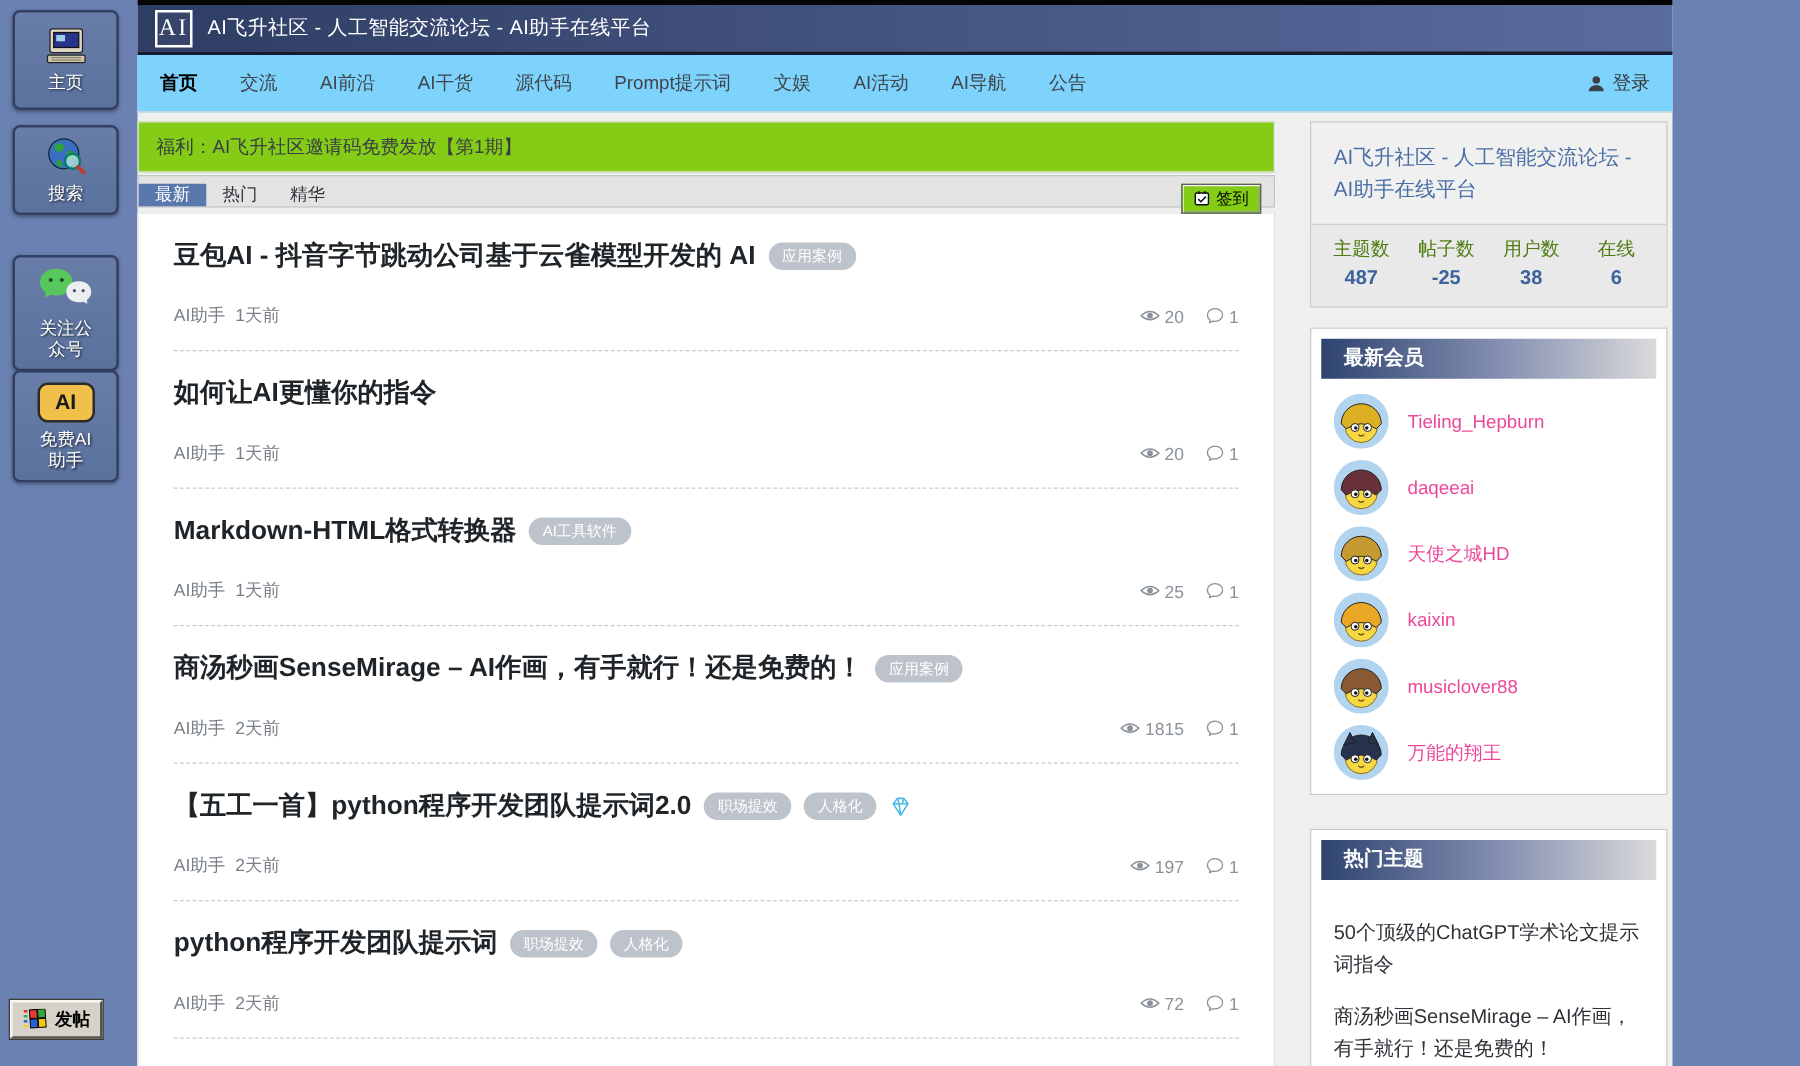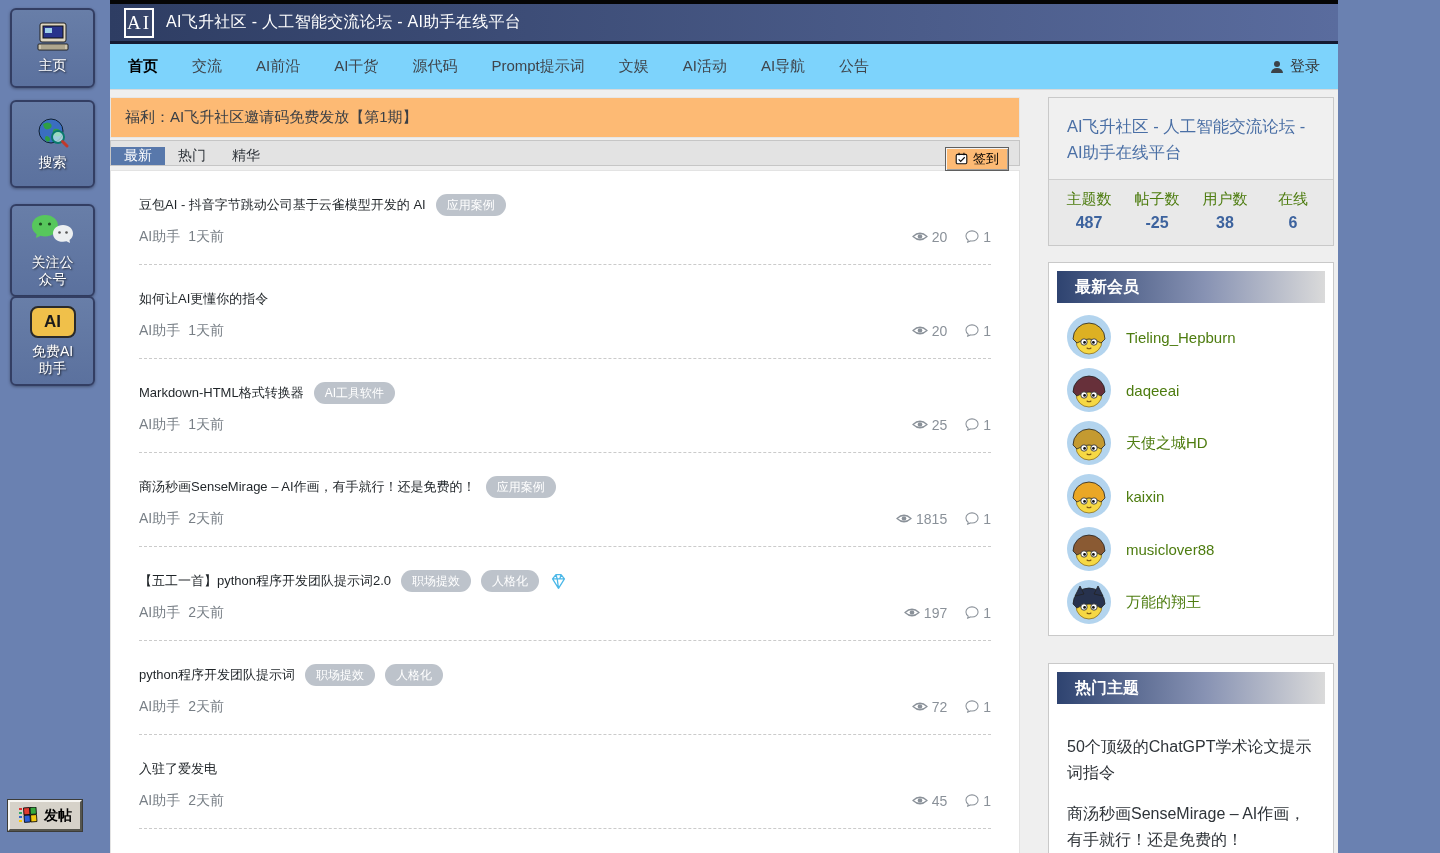--- a/index.html
+++ b/index.html
@@ -31,57 +31,57 @@
 
   .nav { height:46px; background:#7dd3fc; border-bottom:1px solid #d9d9d9; display:flex; align-items:center; padding:0 18px; gap:34px; }
   .nav-item { font-size:15px; color:#3f454c; cursor:pointer; white-space:nowrap; }
   .nav-item.active { color:#000; font-weight:700; }
   .login { margin-left:auto; display:flex; align-items:center; gap:6px; color:#333; font-size:15px; cursor:pointer; }
 
   .content { position:relative; height:763px; }
   .col-left { position:absolute; left:0; top:7px; width:910px; }
   .col-right { position:absolute; left:938px; top:7px; width:286px; }
 
-  .notice { background:#fdba74; border:1px solid #e6e6e6; height:41px; display:flex; align-items:center; padding:0 14px;
+  .notice { background:#84cc16; border:1px solid #e6e6e6; height:41px; display:flex; align-items:center; padding:0 14px;
     font-size:15px; color:#3a3f45; }
 
   .tabbar { margin-top:2px; height:26px; background:#e3e3e3; border:1px solid #c6c6c6; display:flex; align-items:flex-end; }
   .tab { display:flex; align-items:center; padding:0 13px; font-size:14px; color:#2f343a; cursor:pointer; }
   .tab.active { background:var(--accent,#5878ab); color:#fff; }
   .checkin { margin:12px 10px 1px auto; align-self:center; display:flex; align-items:center; gap:5px; padding:2px 9px;
-    background:#fdba74; border:1px solid #5f5f5f; box-shadow:inset 1px 1px 0 #f4f4f4, inset -1px -1px 0 #9d9d9d;
+    background:#84cc16; border:1px solid #5f5f5f; box-shadow:inset 1px 1px 0 #f4f4f4, inset -1px -1px 0 #9d9d9d;
     font-size:13px; color:#000; cursor:pointer; }
 
   .listcard { margin-top:4px; background:#fff; border:1px solid #e3e3e3; padding:0 28px; height:690px; overflow:hidden; }
   .post { padding:23px 0 19px; }
   .post + .post { border-top:1px dashed #cbcbcb; }
   .title-row { display:flex; align-items:center; gap:10px; line-height:22px; }
-  .ptitle { font-size:13px; font-weight:400; color:#1f2428; text-decoration:none; cursor:pointer; }
+  .ptitle { font-size:21px; font-weight:700; color:#1f2428; text-decoration:none; cursor:pointer; }
   .tag { background:var(--tagbg,#bdc3cb); color:#fff; font-size:12px; line-height:12px; padding:5px 11px; border-radius:11px;
     cursor:pointer; white-space:nowrap; }
-  .meta { margin-top:12px; height:17px; display:flex; align-items:center; gap:8px; font-size:14px; color:#787f86; }
+  .meta { margin-top:28px; height:17px; display:flex; align-items:center; gap:8px; font-size:14px; color:#787f86; }
   .meta .flex { flex:1; }
   .stat { display:flex; align-items:center; gap:4px; color:#8a9199; }
   .stat i { font-style:normal; font-size:14px; }
   .stat + .stat { margin-left:10px; }
 
   
   .panel { border:1px solid #c9c9c9; background:#fff; }
   .panel-about { background:#f0f0f0; }
   .about-title { padding:15px 18px 13px; font-size:16.5px; line-height:1.6; color:var(--linkblue,#4a6fa5); }
   .stats { display:flex; border-top:1px solid #cfcfcf; background:#e9e9e9; padding:10px 6px 13px; }
   .stat-col { flex:1; text-align:center; }
   .stat-label { font-size:15px; color:#4d7c0f; }
   .stat-value { margin-top:5px; font-size:16px; font-weight:700; color:var(--statblue,#3d639e); }
 
   .panel-members { margin-top:16px; padding-bottom:6px; }
   .sec-header { margin:8px; height:32px; line-height:32px; padding-left:18px; color:#fff; font-size:16px; font-weight:700;
     background:linear-gradient(90deg,#2e4370 0%,#8792b3 55%,#dadada 100%); }
   .member { display:flex; align-items:center; gap:15px; height:53px; padding:0 18px; }
-  .member .mname { font-size:15px; color:#4d7c0f; cursor:pointer; }
+  .member .mname { font-size:15px; color:#ec4899; cursor:pointer; }
   .avatar { width:44px; height:44px; border-radius:50%; flex:0 0 44px; cursor:pointer; }
 
   .panel-hot { margin-top:27px; height:200px; overflow:hidden; }
   .hot-list { padding:8px 18px 18px; }
   .hot-item { font-size:16px; line-height:1.65; color:#2e3338; margin-top:14px; cursor:pointer; }
 
   svg { display:block; }
 </style>
 </head>
 <body style="--pagebg: #6a81b1; --accent: #5878ab; --hfrom: #2e3d63; --hto: #5a6c9e; --tagbg: #bdc3cb; --linkblue: #4a6fa5; --statblue: #3d639e;">
@@ -95,21 +95,21 @@
         <rect x="7" y="4" width="20" height="12" fill="#28348c" stroke="#111"></rect>
         <rect x="9" y="6" width="7" height="5" fill="#9fd0e8"></rect>
         <rect x="2" y="22" width="30" height="6" rx="1" fill="#cfc6ae" stroke="#222"></rect>
         <line x1="5" y1="24" x2="29" y2="24" stroke="#8f876f"></line>
         <line x1="5" y1="26" x2="29" y2="26" stroke="#8f876f"></line>
       </svg>
     </span>
     <span class="lbl">主页</span>
   </div>
 
-  <div class="dock-btn" style="top:100px;height:88px;">
+  <div class="dock-btn" style="top:100px;height:72px;">
     <span>
       <svg width="34" height="32" viewBox="0 0 34 32">
         <circle cx="15" cy="14" r="12" fill="#3a6ec0" stroke="#123"></circle>
         <path d="M7 7 q5 -3 8 0 q2 3 -2 5 q-5 2 -6 -5z" fill="#2f9e44"></path>
         <path d="M18 12 q6 -1 7 4 q-1 5 -6 3 q-4 -3 -1 -7z" fill="#2f9e44"></path>
         <path d="M10 19 q4 0 4 4 q-1 3 -4 1 q-2 -3 0 -5z" fill="#2f9e44"></path>
         <circle cx="22" cy="20" r="6" fill="#bfeee8" fill-opacity=".75" stroke="#0a7a6e" stroke-width="2"></circle>
         <line x1="26.5" y1="24.5" x2="31" y2="29" stroke="#c0392b" stroke-width="3" stroke-linecap="round"></line>
       </svg>
     </span>

